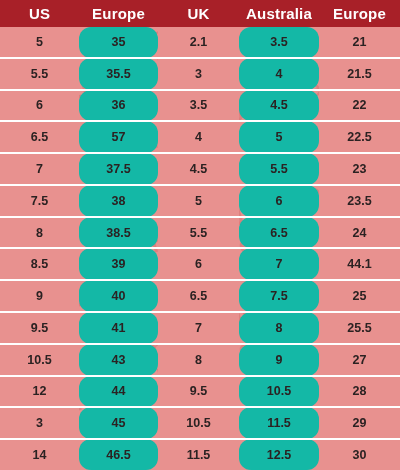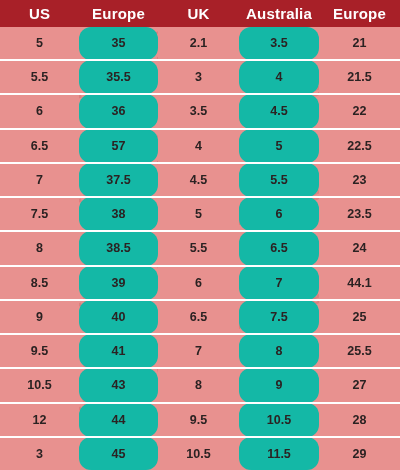--- a/index.html
+++ b/index.html
@@ -211,16 +211,23 @@
           <td class="col-light">10.5</td>
           <td class="col-dark">28</td>
         </tr>
         <tr>
           <td class="col-dark">3</td>
           <td class="col-light">45</td>
           <td class="col-dark">10.5</td>
           <td class="col-light">11.5</td>
           <td class="col-dark">29</td>
         </tr>
+        <tr>
+          <td class="col-dark">14</td>
+          <td class="col-light">46.5</td>
+          <td class="col-dark">11.5</td>
+          <td class="col-light">12.5</td>
+          <td class="col-dark">30</td>
+        </tr>
       </tbody>
   </table>
 
 </div>
 
 </body></html>

